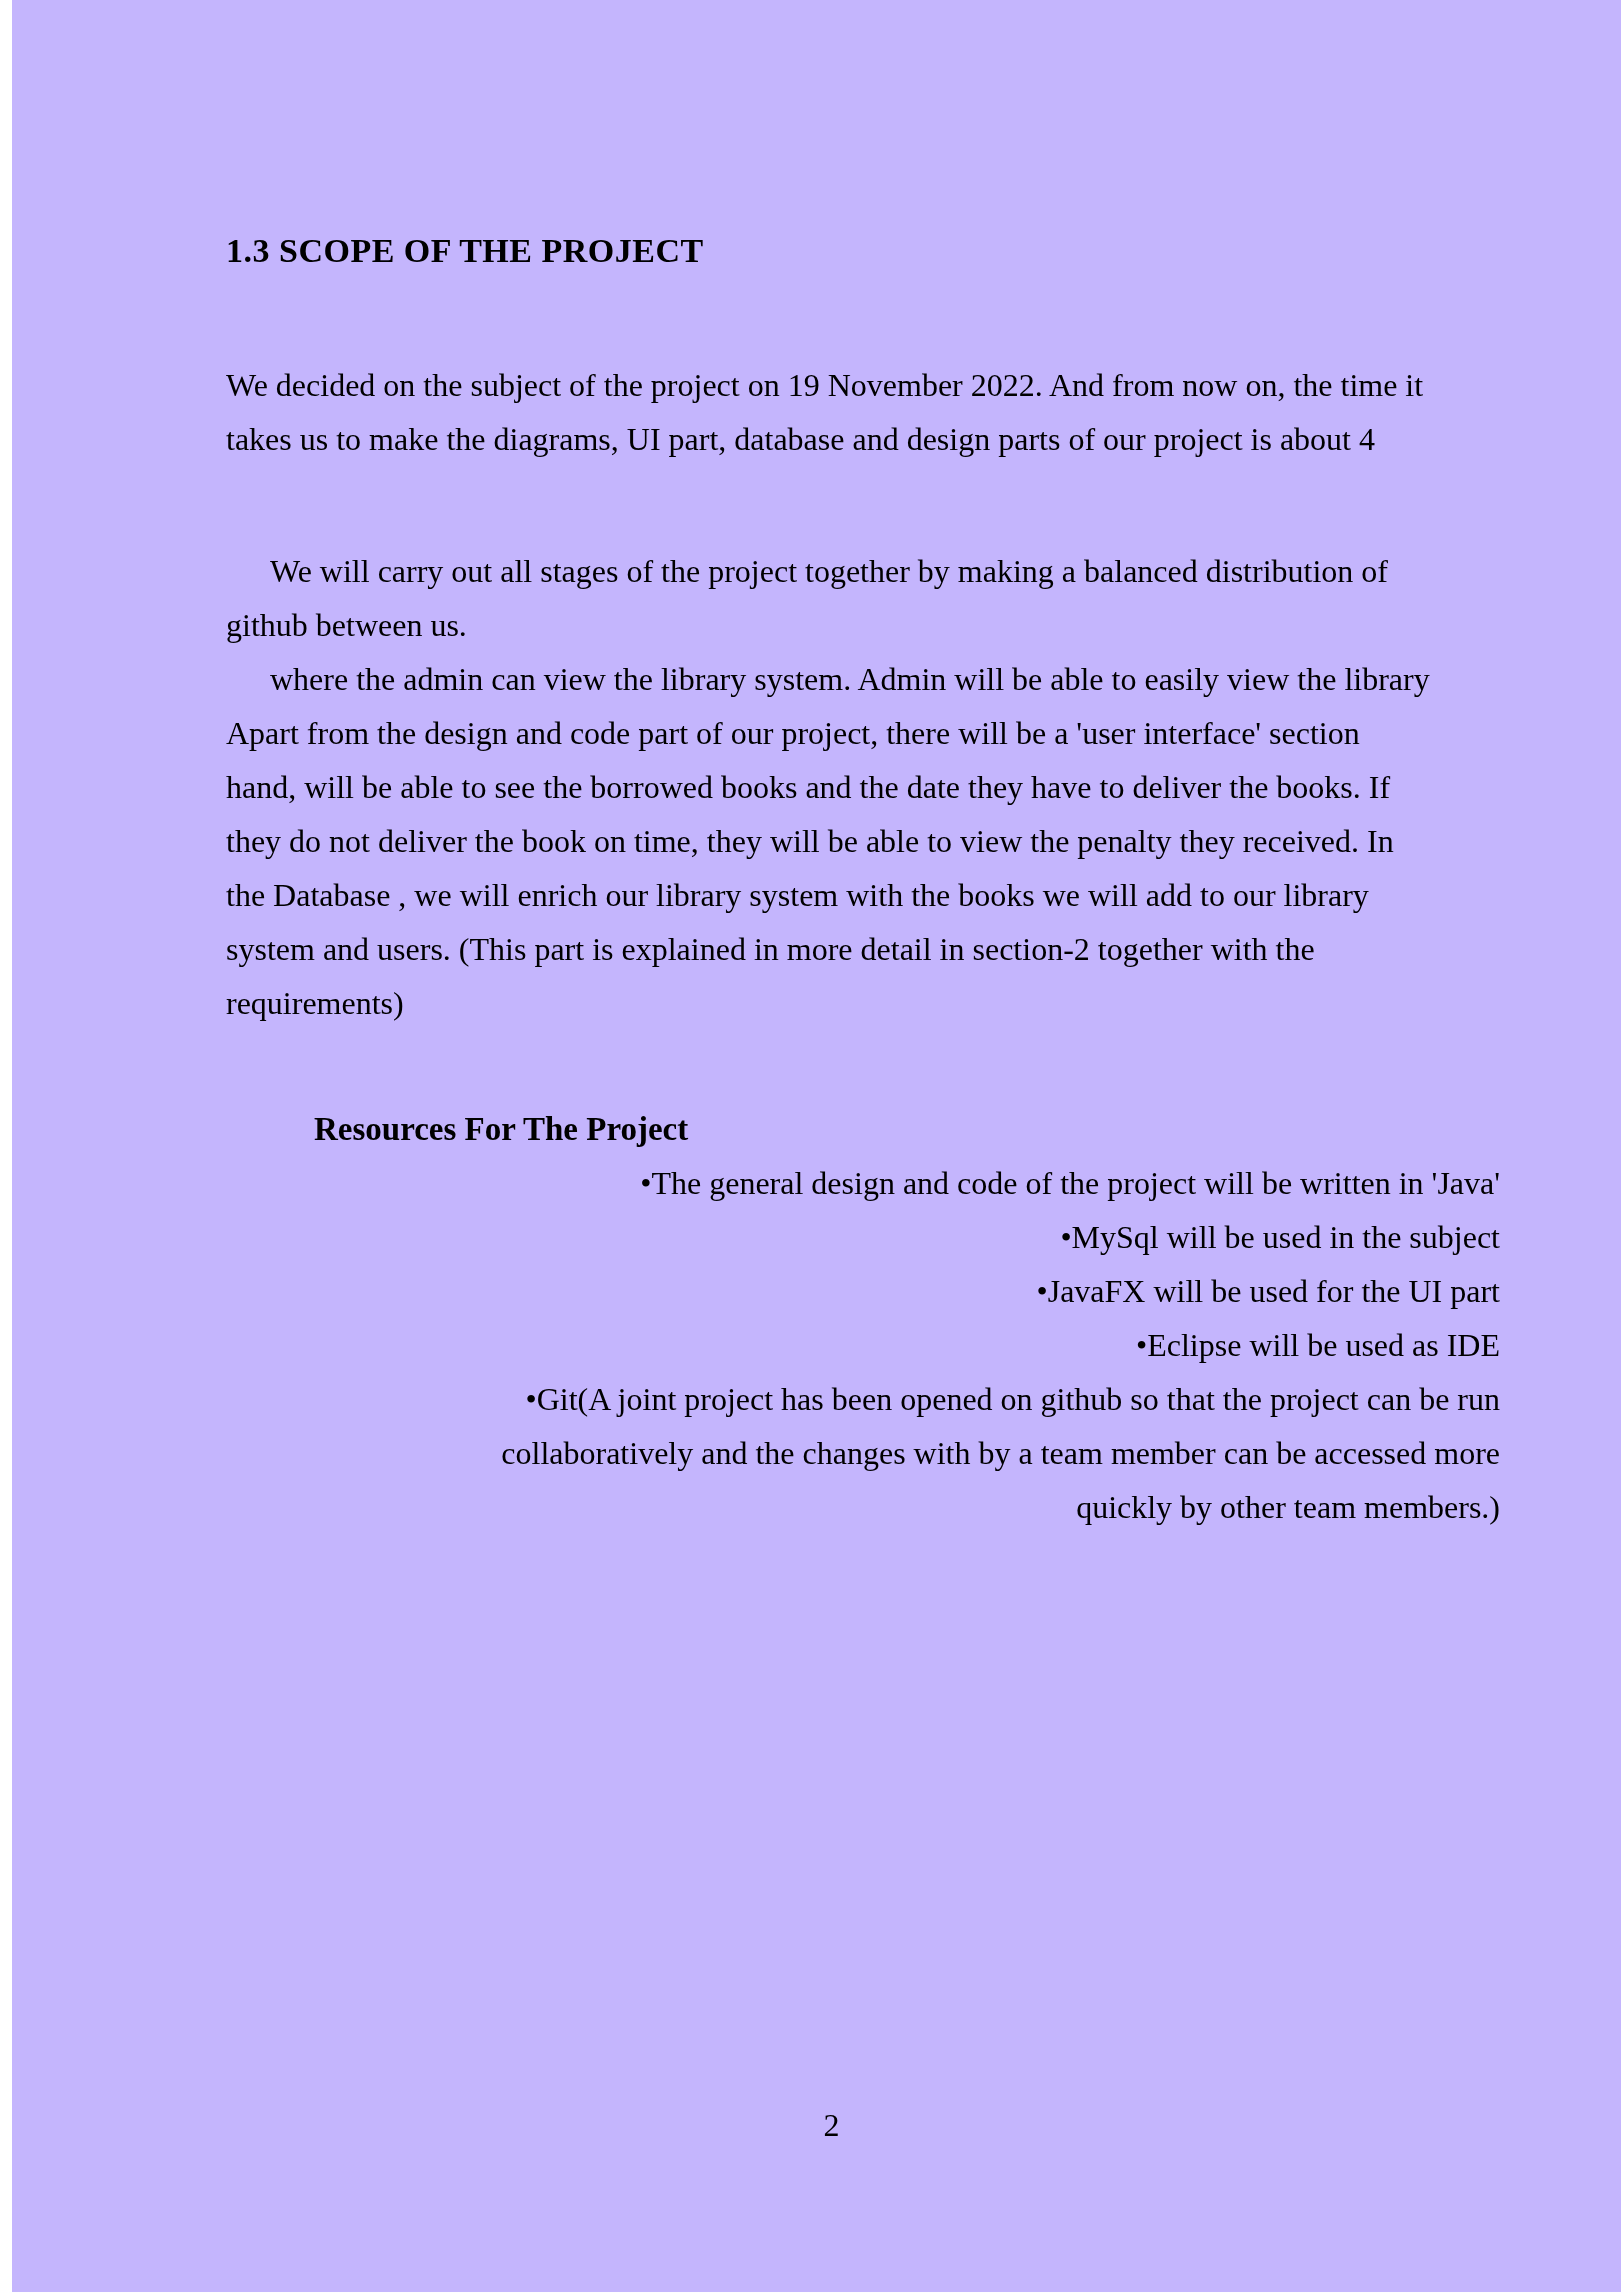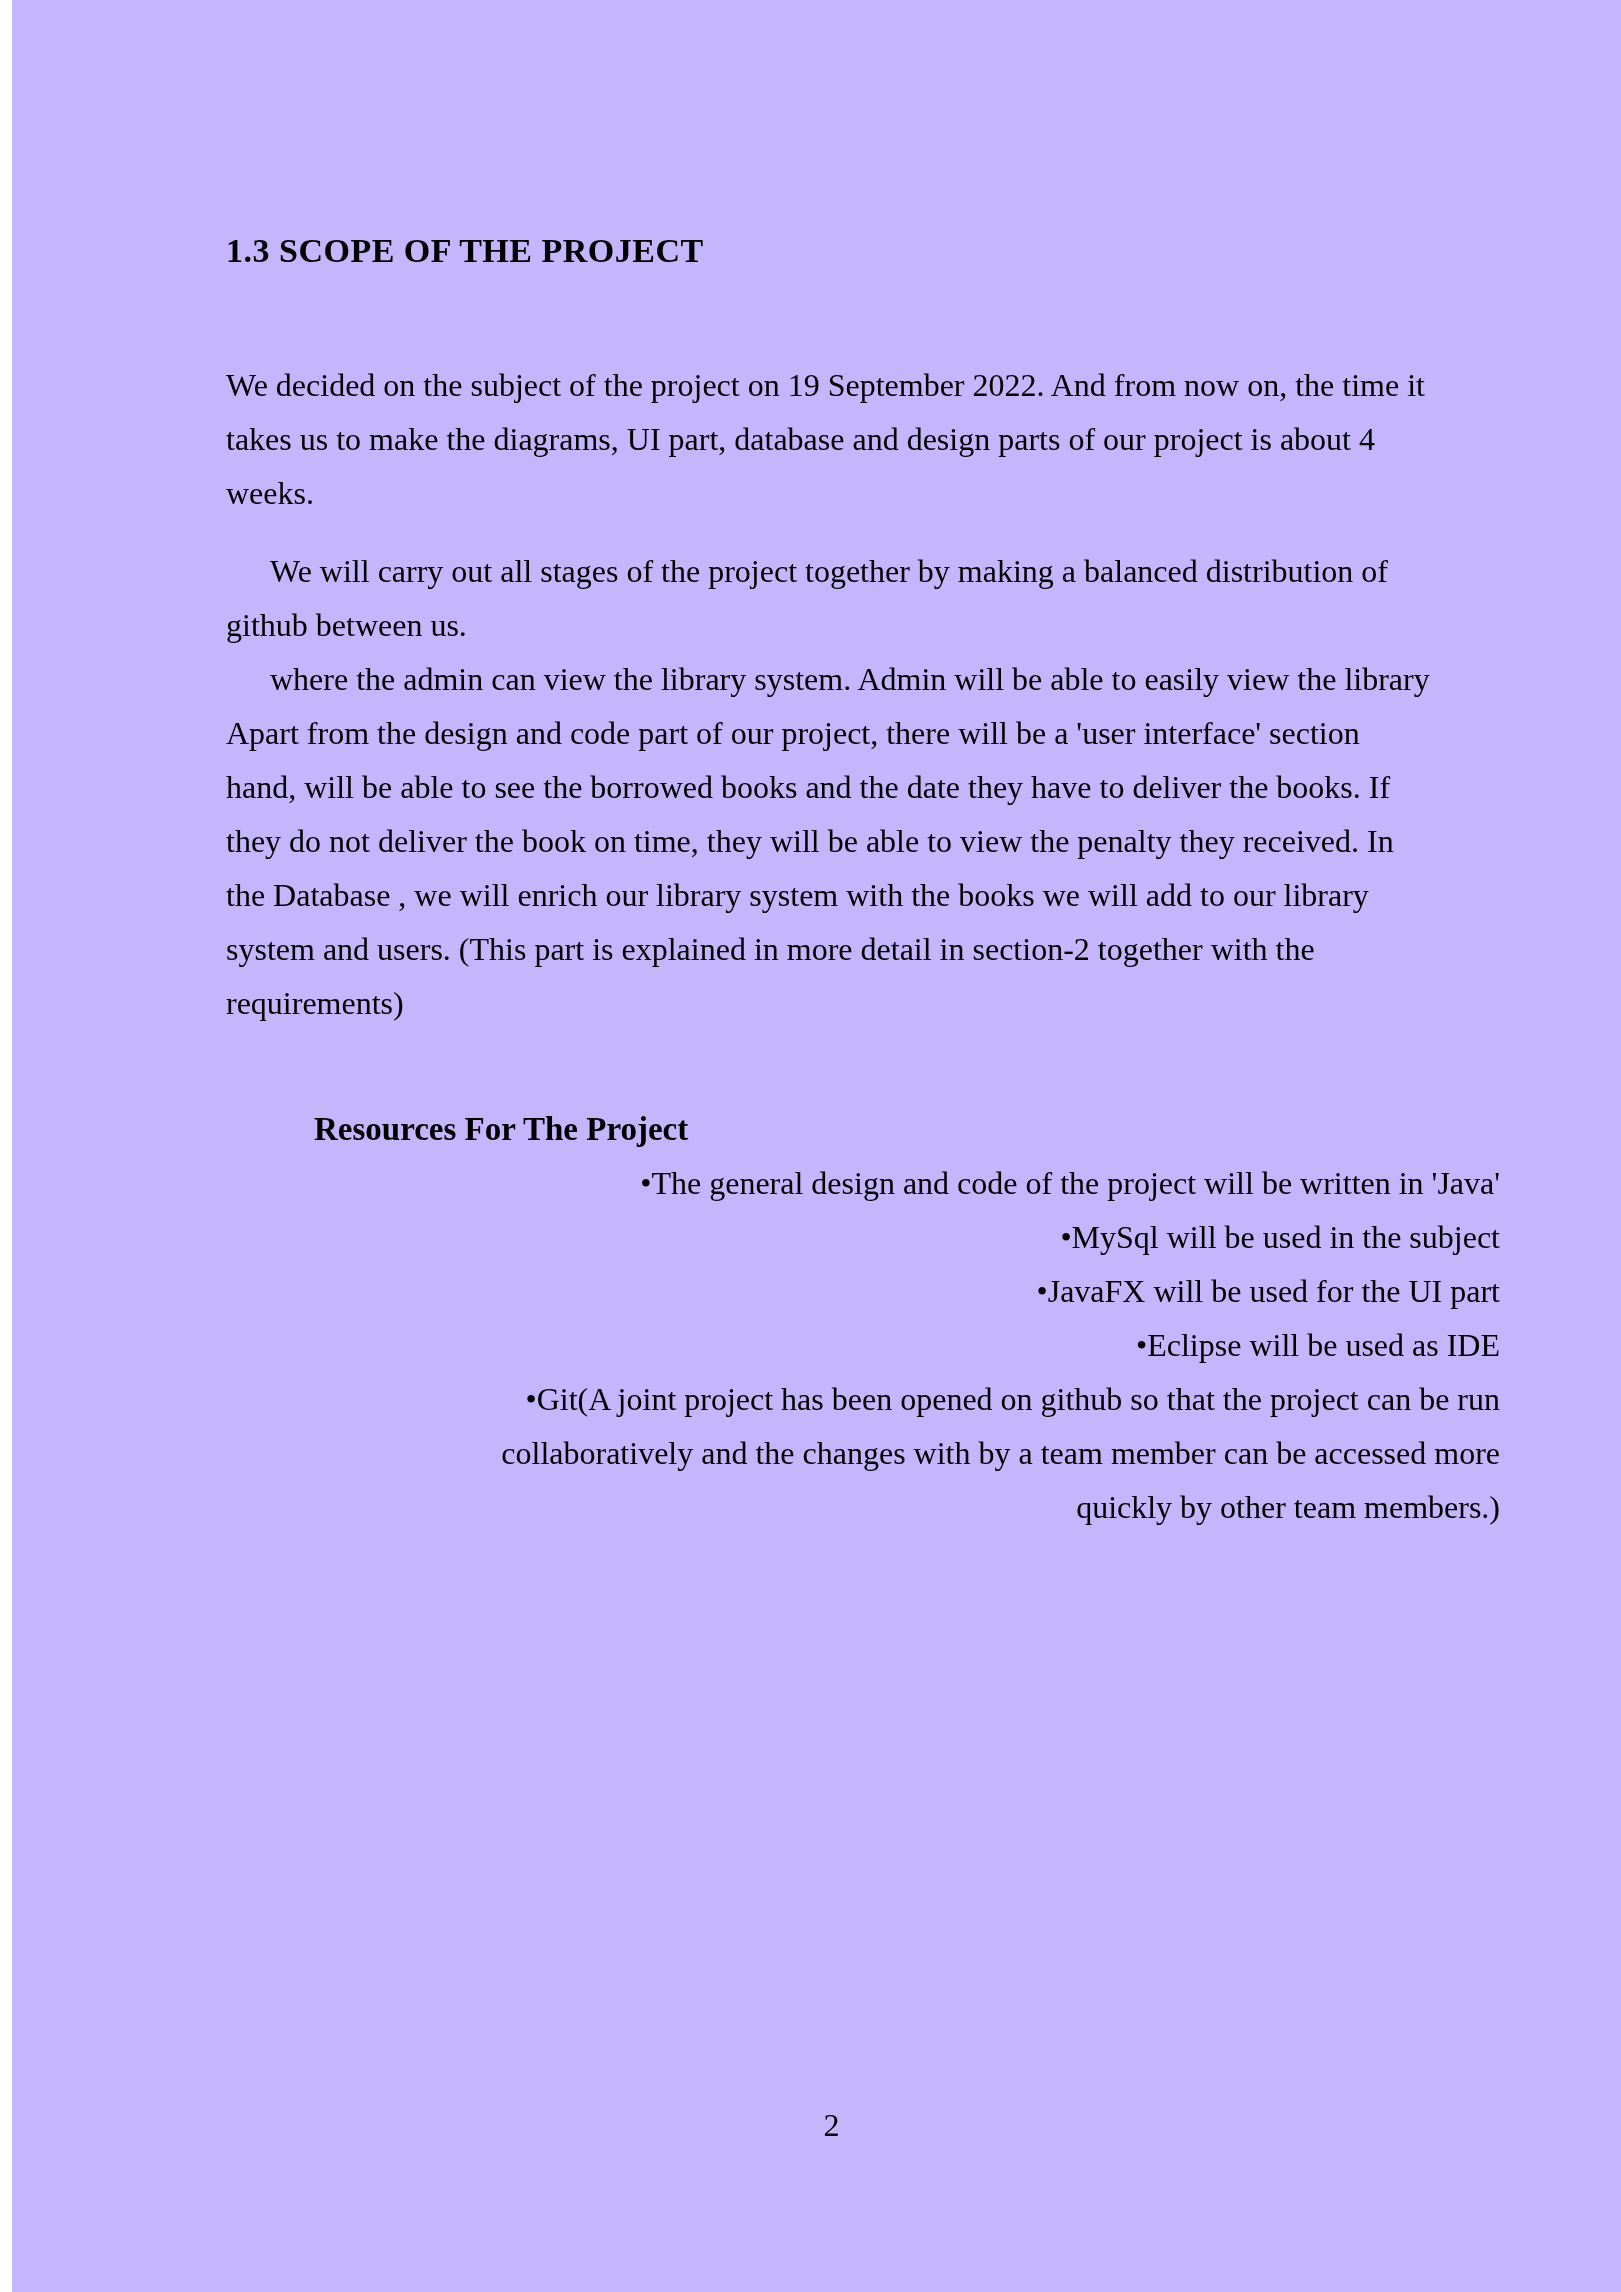--- a/index.html
+++ b/index.html
@@ -72,23 +72,22 @@
   }
 </style>
 </head>
 <body>
 
 <div class="page">
 
   <h1 class="doc-heading">1.3 SCOPE OF THE PROJECT</h1>
 
   <div class="para p1">
-      <div class="line">We decided on the subject of the project on 19 September 2022. And from now on, the time it</div>
+      <div class="line">We decided on the subject of the project on 19 November 2022. And from now on, the time it</div>
       <div class="line">takes us to make the diagrams, UI part, database and design parts of our project is about 4</div>
-      <div class="line">weeks.</div>
     </div>
 
   <div class="para p2 indent-first">
       <div class="line">We will carry out all stages of the project together by making a balanced distribution of</div>
       <div class="line">github between us.</div>
     </div>
 
   <div class="para p3 indent-first">
       <div class="line">where the admin can view the library system. Admin will be able to easily view the library</div>
       <div class="line">Apart from the design and code part of our project, there will be a 'user interface' section</div>

